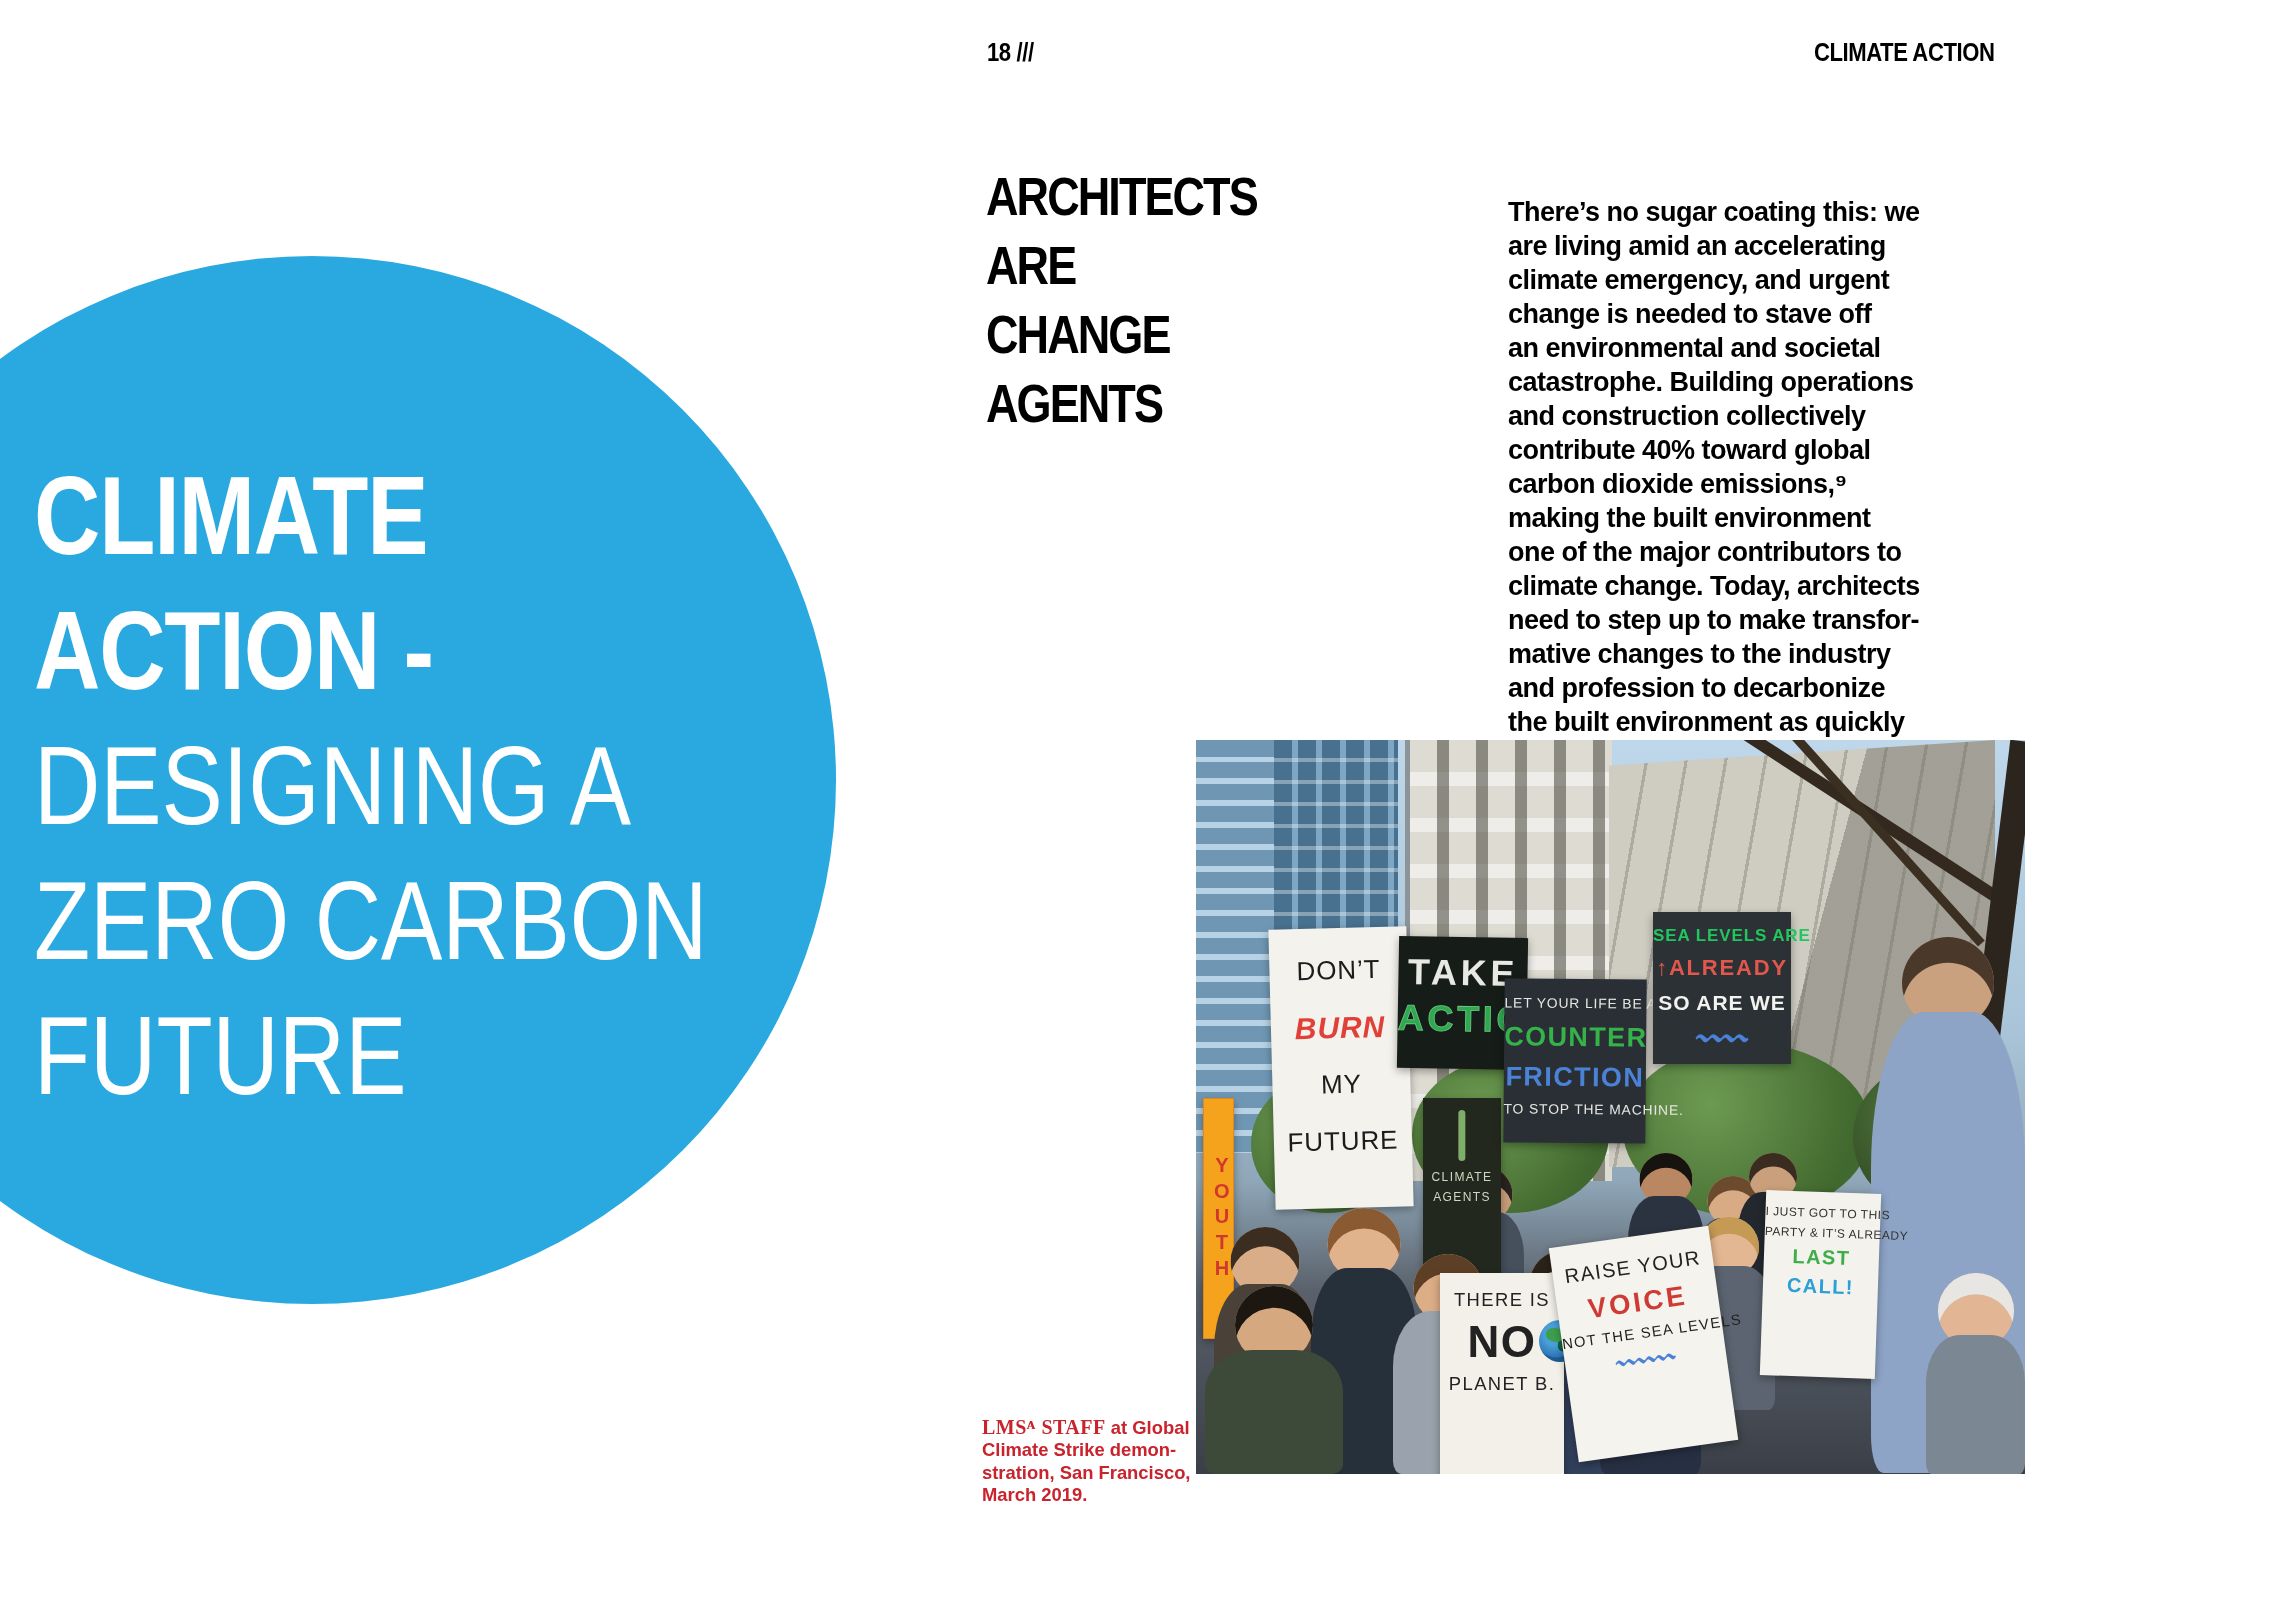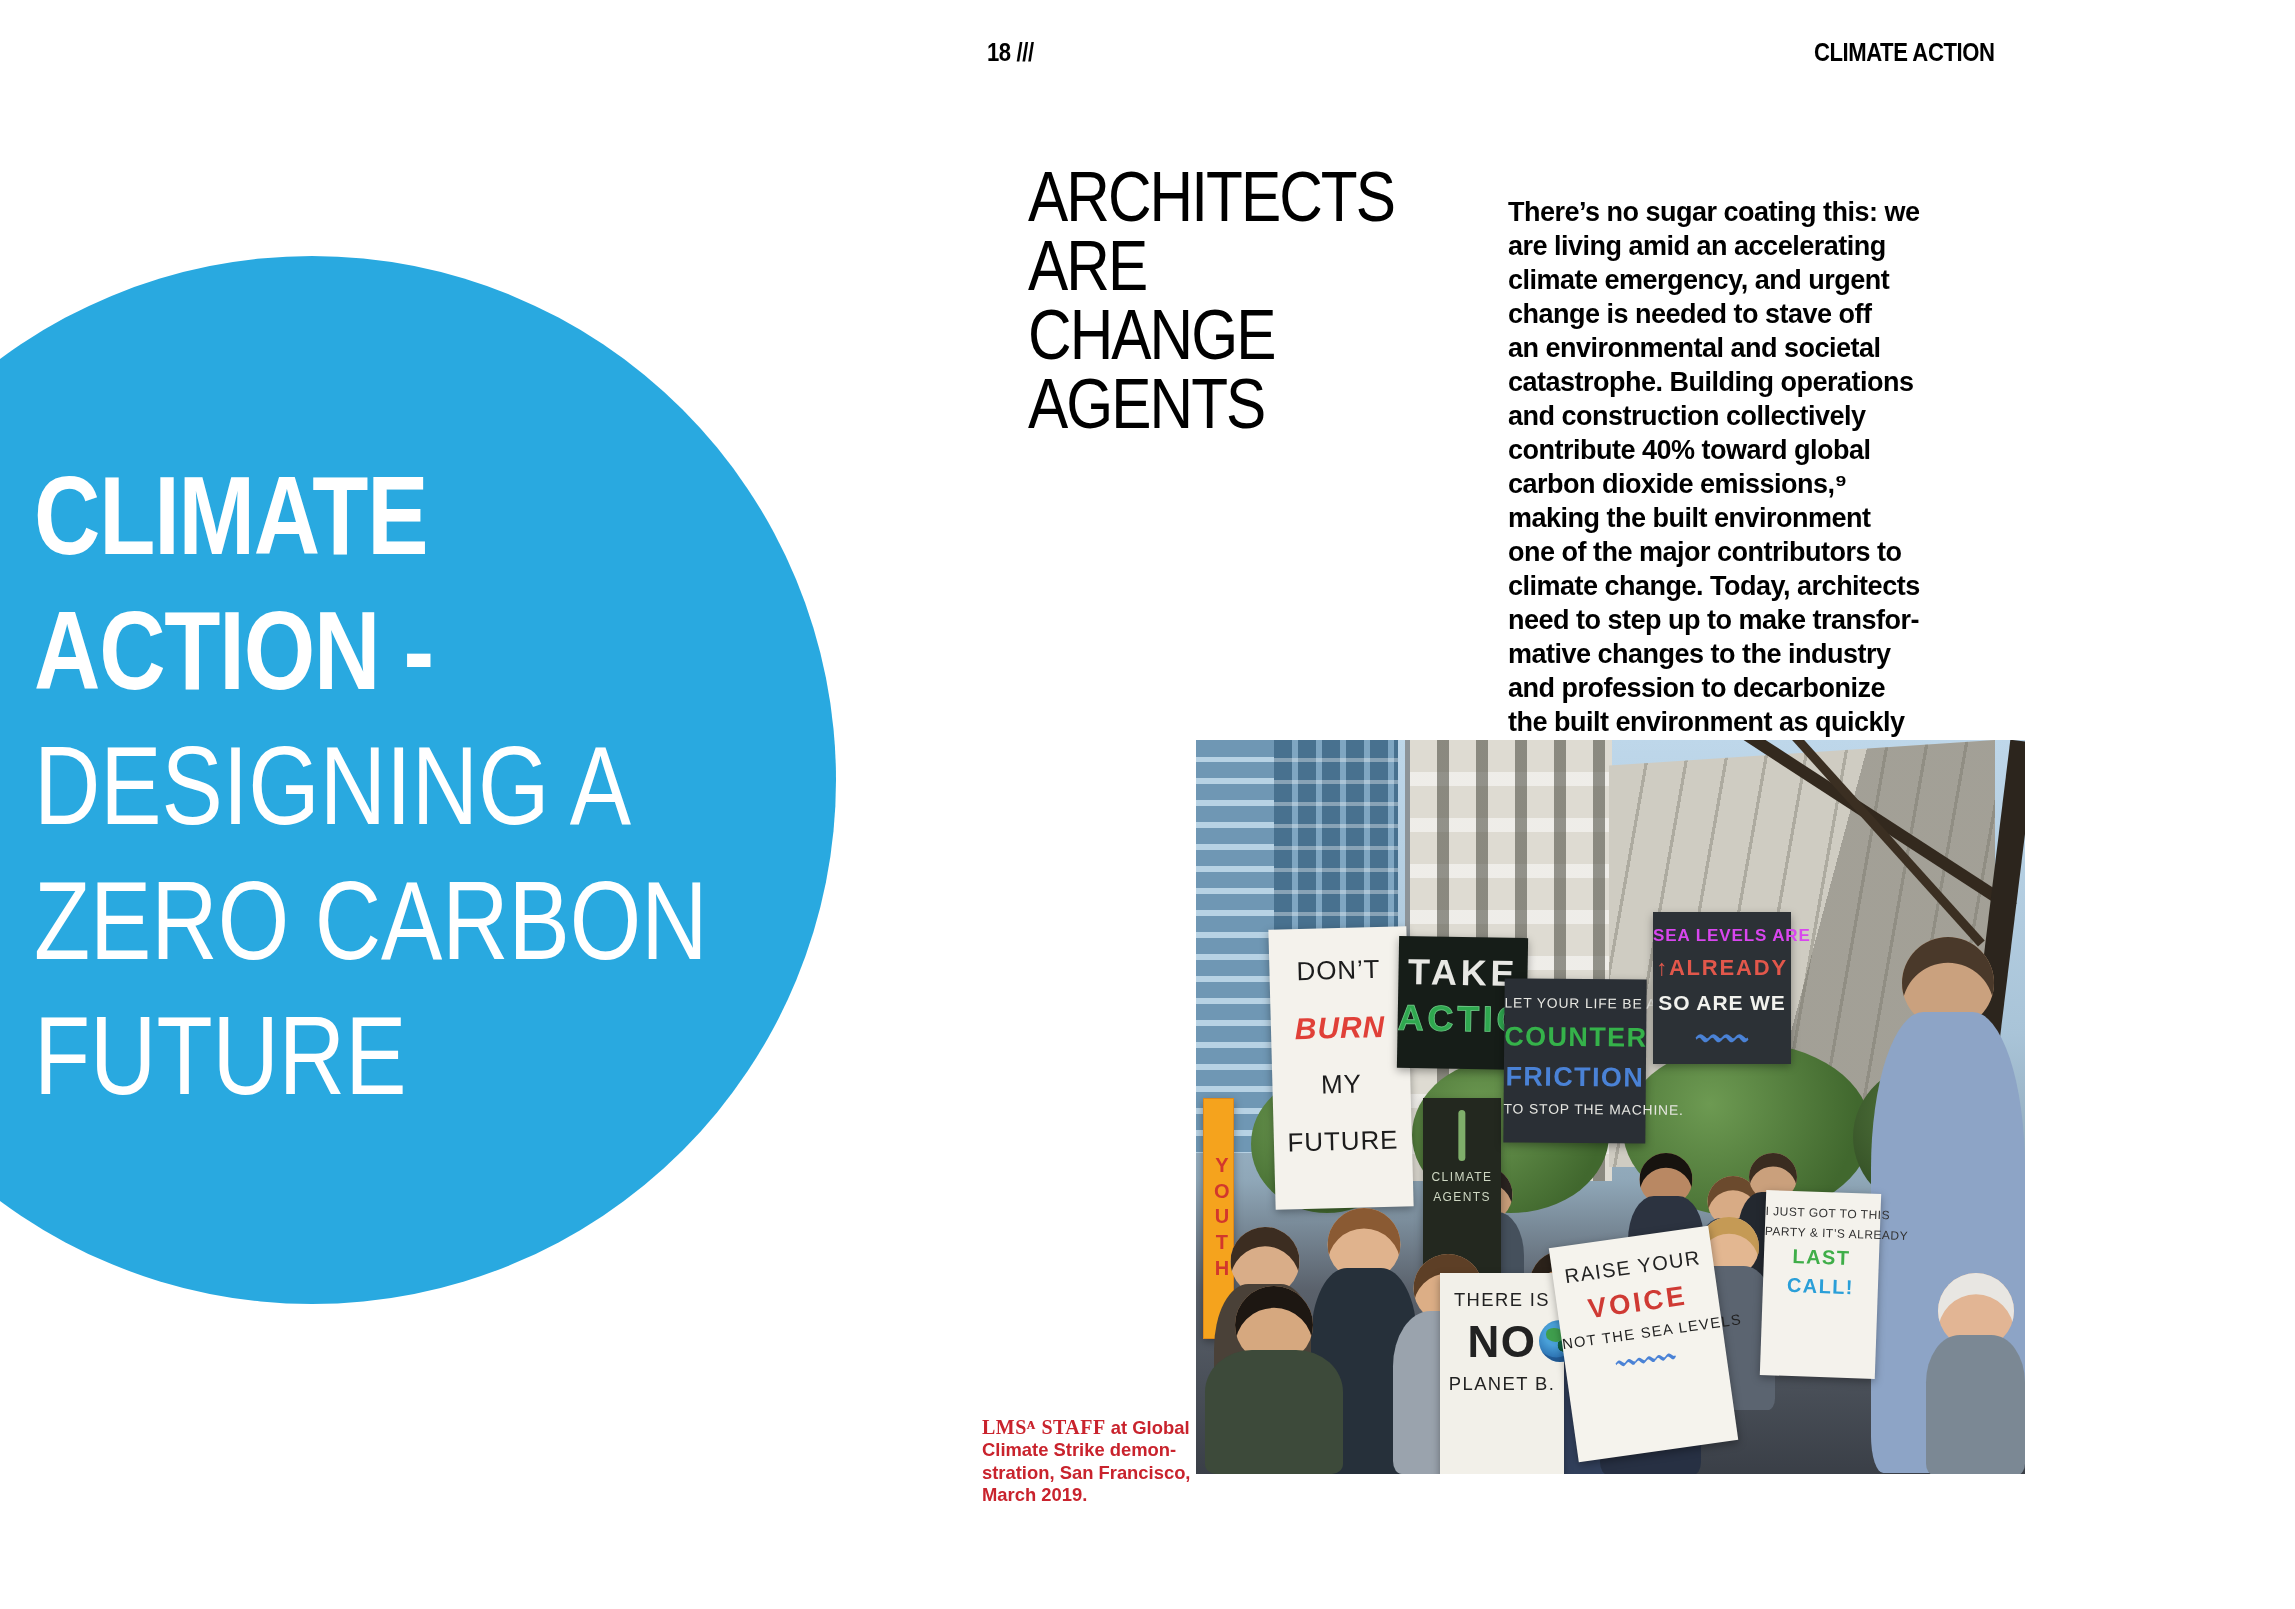--- a/index.html
+++ b/index.html
@@ -10,21 +10,21 @@
   .runhead{font-size:26px;font-weight:bold;letter-spacing:-0.5px;white-space:nowrap;}
   .cond{display:inline-block;transform:scaleX(0.85);transform-origin:0 50%;white-space:nowrap;}
   .cond-r{display:inline-block;transform:scaleX(0.85);transform-origin:100% 50%;white-space:nowrap;}
   
   #circle{left:-212px;top:256px;width:1048px;height:1048px;border-radius:50%;}
   #circle-text{left:34px;top:448px;line-height:135px;font-size:112px;color:#fff;}
   #circle-text .b{font-weight:bold;letter-spacing:-1.4px;}
   #circle-text .l{font-weight:normal;letter-spacing:0;}
   #circle-text span{display:block;transform:scaleX(0.82);transform-origin:0 50%;white-space:nowrap;}
   
-  #headline{left:1028px;top:162px;font-size:71px;font-weight:normal;line-height:69px;letter-spacing:-2.3px;}
+  #headline{left:986px;top:162px;font-size:53px;font-weight:bold;line-height:69px;letter-spacing:-2.3px;}
   #headline span{display:block;transform:scaleX(0.85);transform-origin:0 50%;white-space:nowrap;}
   
   .bodycol{font-size:27px;line-height:34px;font-weight:bold;letter-spacing:-0.5px;
            white-space:pre-line;width:574px;}
   #col1{left:1508px;top:156px;margin-top:39px;}
   
   #caption{left:982px;top:1393px;width:230px;font-size:18.4px;line-height:22.5px;font-weight:bold;
            white-space:pre-line;}
   #caption .lead{font-family:"Liberation Serif",serif;font-size:20px;letter-spacing:0.5px;}
   
@@ -66,21 +66,21 @@
   #sign-dontburn .l{font-size:26px;letter-spacing:0.9px;line-height:57px;}
   #sign-dontburn .burn{color:#e04038;font-weight:bold;font-size:30px;font-style:italic;}
   #sign-takeaction{background:#161d18;transform:rotate(1deg);padding-top:13px;}
   #sign-takeaction .l{font-size:36px;font-weight:bold;color:#e8e8e4;letter-spacing:3.7px;line-height:46px;}
   #sign-takeaction .green{color:#2fa84f;-webkit-text-stroke:0.9px #67c27f;}
   #sign-counter{background:#2a2f35;transform:rotate(.5deg);padding-top:12px;}
   #sign-counter .sm{font-size:13.8px;color:#e7e7e2;letter-spacing:0.9px;line-height:26px;}
   #sign-counter .green{font-size:27px;color:#35b24a;font-weight:bold;line-height:40px;letter-spacing:1.4px;}
   #sign-counter .blue{font-size:27px;color:#4a82d6;font-weight:bold;line-height:40px;letter-spacing:1.4px;}
   #sign-sea{background:#2c3136;padding-top:10px;}
-  #sign-sea .g{font-size:17px;color:#d946ef;font-weight:bold;letter-spacing:0.9px;line-height:28.5px;}
+  #sign-sea .g{font-size:17px;color:#22c55e;font-weight:bold;letter-spacing:0.9px;line-height:28.5px;}
   #sign-sea .r{font-size:22px;color:#e2574b;font-weight:bold;letter-spacing:1.8px;line-height:33px;}
   #sign-sea .w{font-size:21px;color:#f2f2ee;font-weight:bold;letter-spacing:0.9px;line-height:37px;}
   #sign-sea:after{content:"〰〰";display:block;text-align:center;color:#4a82d6;font-size:26px;line-height:32px;}
   #sign-chalk{background:#23281f;color:#cfd8c3;font-size:12px;line-height:20px;padding-top:69px;letter-spacing:1.4px;}
   #sign-chalk:before{content:"";position:absolute;left:50%;top:12px;transform:translateX(-50%);
       width:7.3px;height:51px;background:#7fae6a;border-radius:3.7px;}
   #sign-noplanet{background:#f2f0e9;padding-top:12px;color:#222;}
   #sign-noplanet .l{font-size:18.4px;letter-spacing:1.4px;line-height:29px;}
   #sign-noplanet .no{font-size:44px;line-height:55px;font-weight:bold;position:relative;}
   #sign-noplanet .earth{position:absolute;width:42px;height:42px;border-radius:50%;margin-left:2.8px;margin-top:5.5px;

